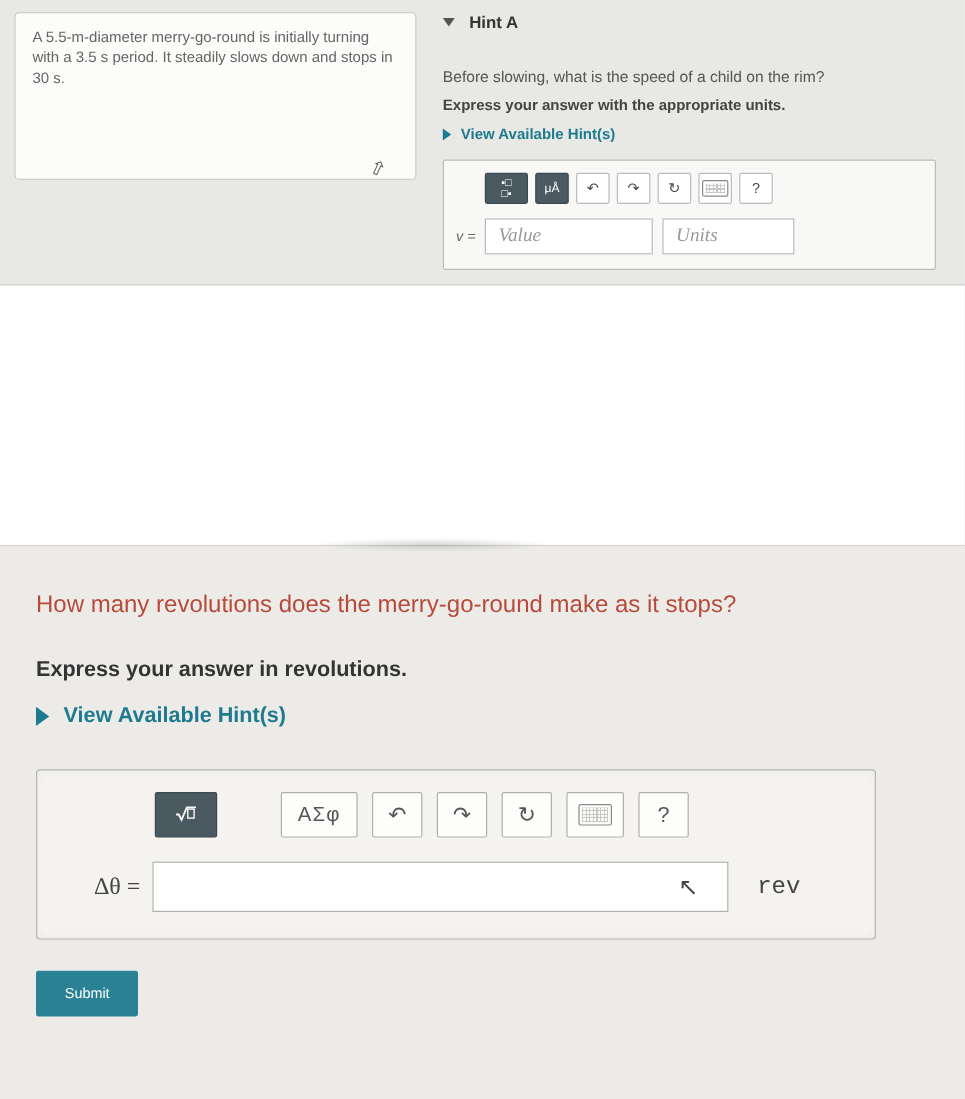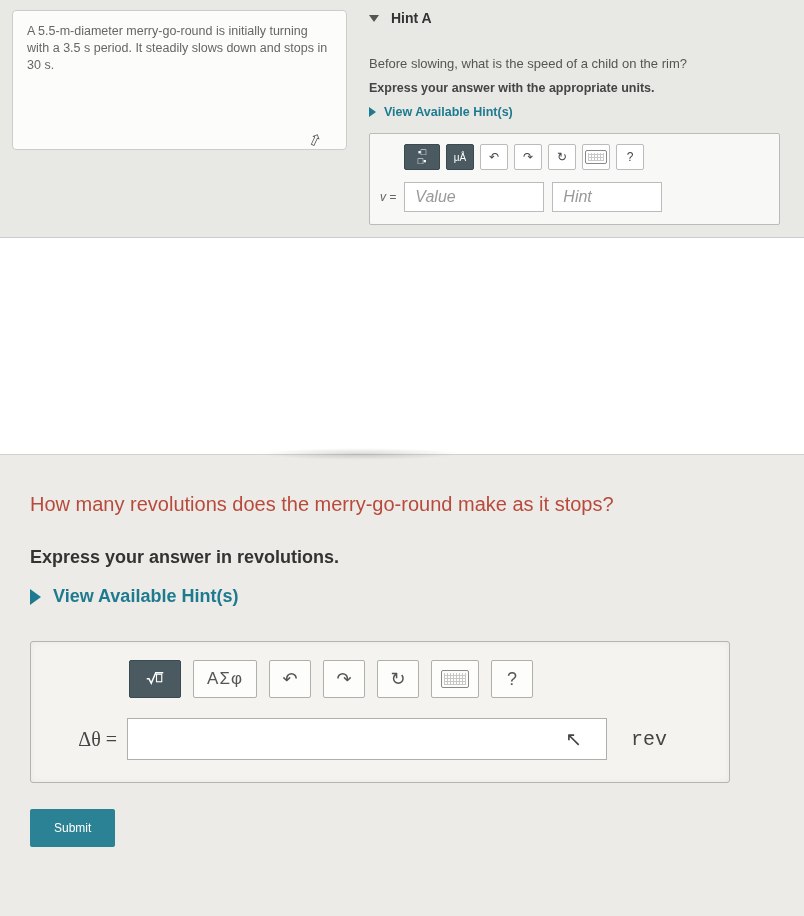--- a/index.html
+++ b/index.html
@@ -119,21 +119,21 @@
     gap: 8px;
   }
   .var-label { font-size: 12px; color: #666; font-style: italic; }
   .val-input, .unit-input {
     height: 30px;
     border: 1px solid #bbb;
     background: #fff;
     padding: 0 10px;
     color: #999;
     font-style: italic;
-    font-family: Liberation Sans, sans-serif;
+    font-family: Liberation Serif, serif;
     font-size: 16px;
     display: flex;
     align-items: center;
   }
   .val-input { width: 140px; }
   .unit-input { width: 110px; }
 
   
   .gap {
     height: 216px;
@@ -212,20 +212,21 @@
   .bbtn.dark {
     background: #4a5a60;
     color: #fff;
     border-color: #3a4a50;
     position: relative;
   }
   .bbtn.greek {
     width: 64px;
     font-size: 17px;
     letter-spacing: 1px;
+    margin-left: 41px;
   }
   .value-row-big {
     display: flex;
     align-items: center;
     gap: 10px;
   }
   .var-big {
     font-size: 20px;
     color: #444;
     width: 66px;
@@ -327,21 +328,21 @@
         <div class="tbtn">
           <span>?</span>
         </div>
       </div>
       <div class="value-row">
         <span class="var-label">v =</span>
         <div class="val-input">
           <span>Value</span>
         </div>
         <div class="unit-input">
-          <span>Hint</span>
+          <span>Units</span>
         </div>
       </div>
     </div>
   </div>
 </div>
 
 <div class="gap">
   <div class="shadow-ellipse"></div>
 </div>
 

